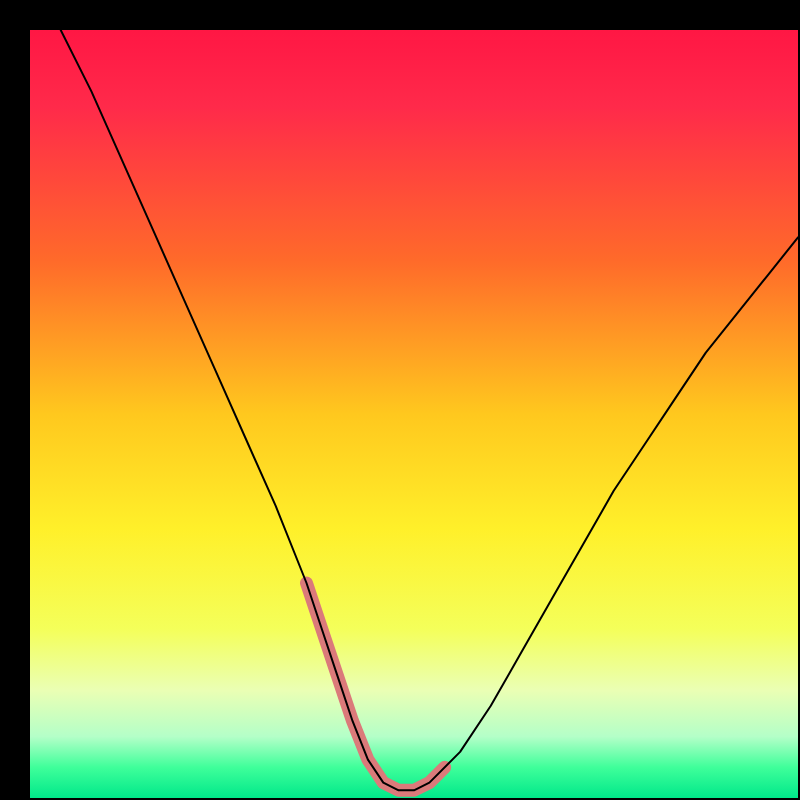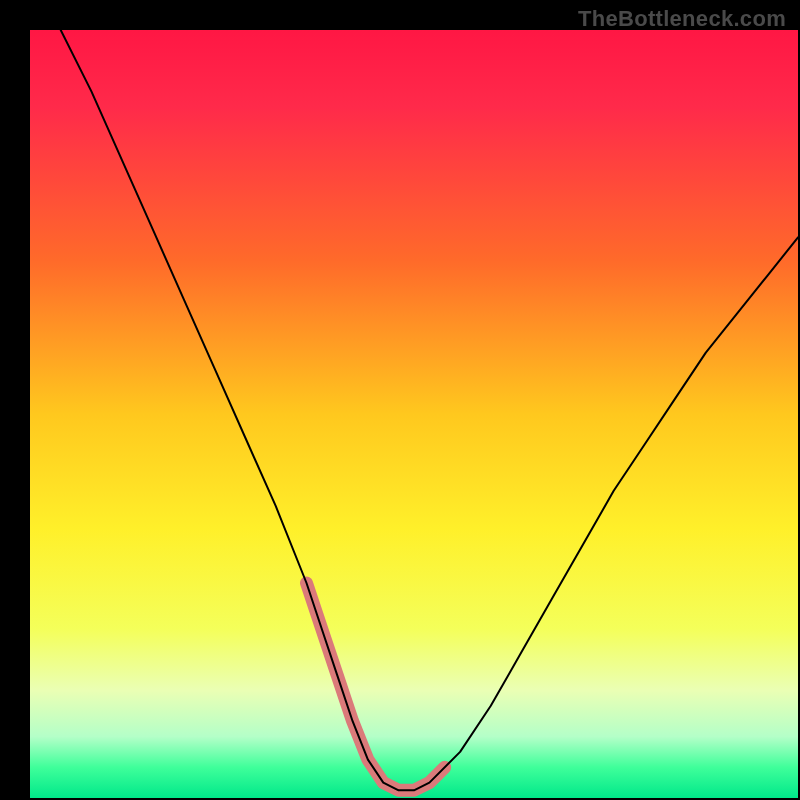--- a/index.html
+++ b/index.html
@@ -49,21 +49,20 @@
     stroke-width: 13;
     stroke-linecap: round;
     stroke-linejoin: round;
   }
 </style>
 </head>
 <body>
 
 <div class="frame">
 
-  <div class="watermark">TheBottleneck.com</div>
 
   <svg class="plot" viewBox="0 0 800 800">
     <defs>
       <linearGradient id="bg-grad" x1="0" y1="0" x2="0" y2="1">
           <stop offset="0%" stop-color="#ff1744"></stop>
           <stop offset="10%" stop-color="#ff2a4a"></stop>
           <stop offset="30%" stop-color="#ff6a2a"></stop>
           <stop offset="50%" stop-color="#ffc81e"></stop>
           <stop offset="65%" stop-color="#fff02a"></stop>
           <stop offset="78%" stop-color="#f4ff5a"></stop>

